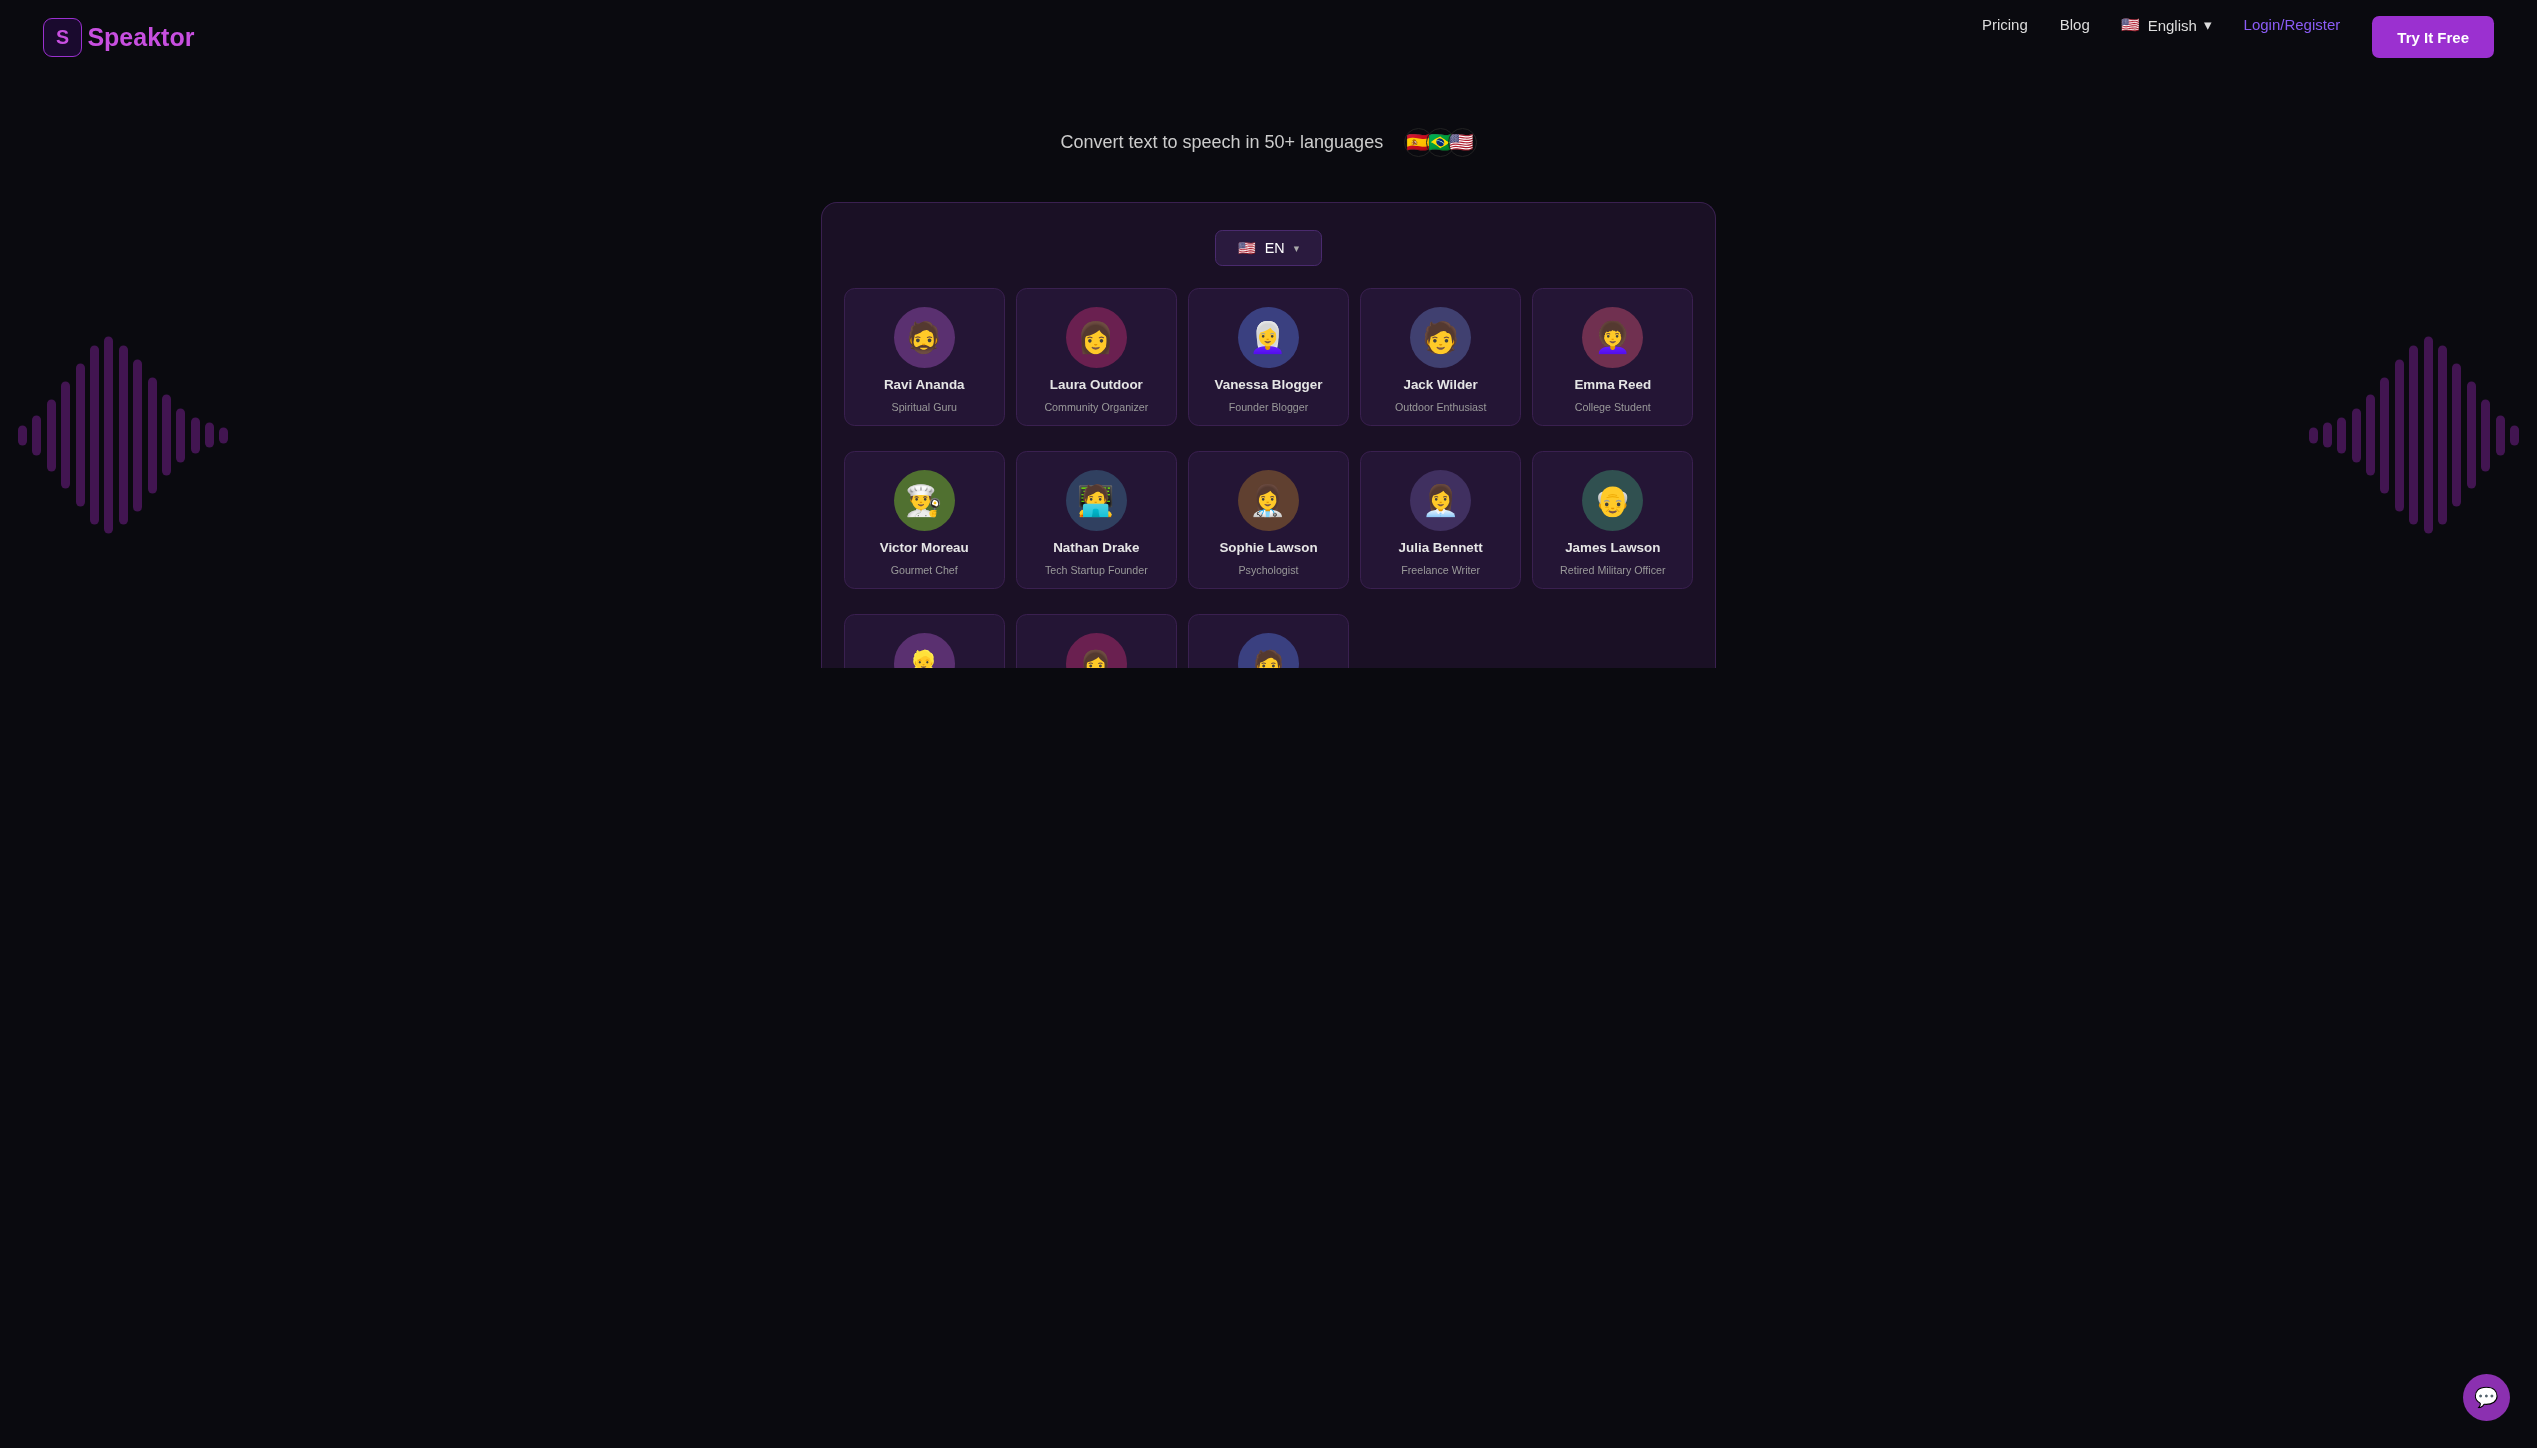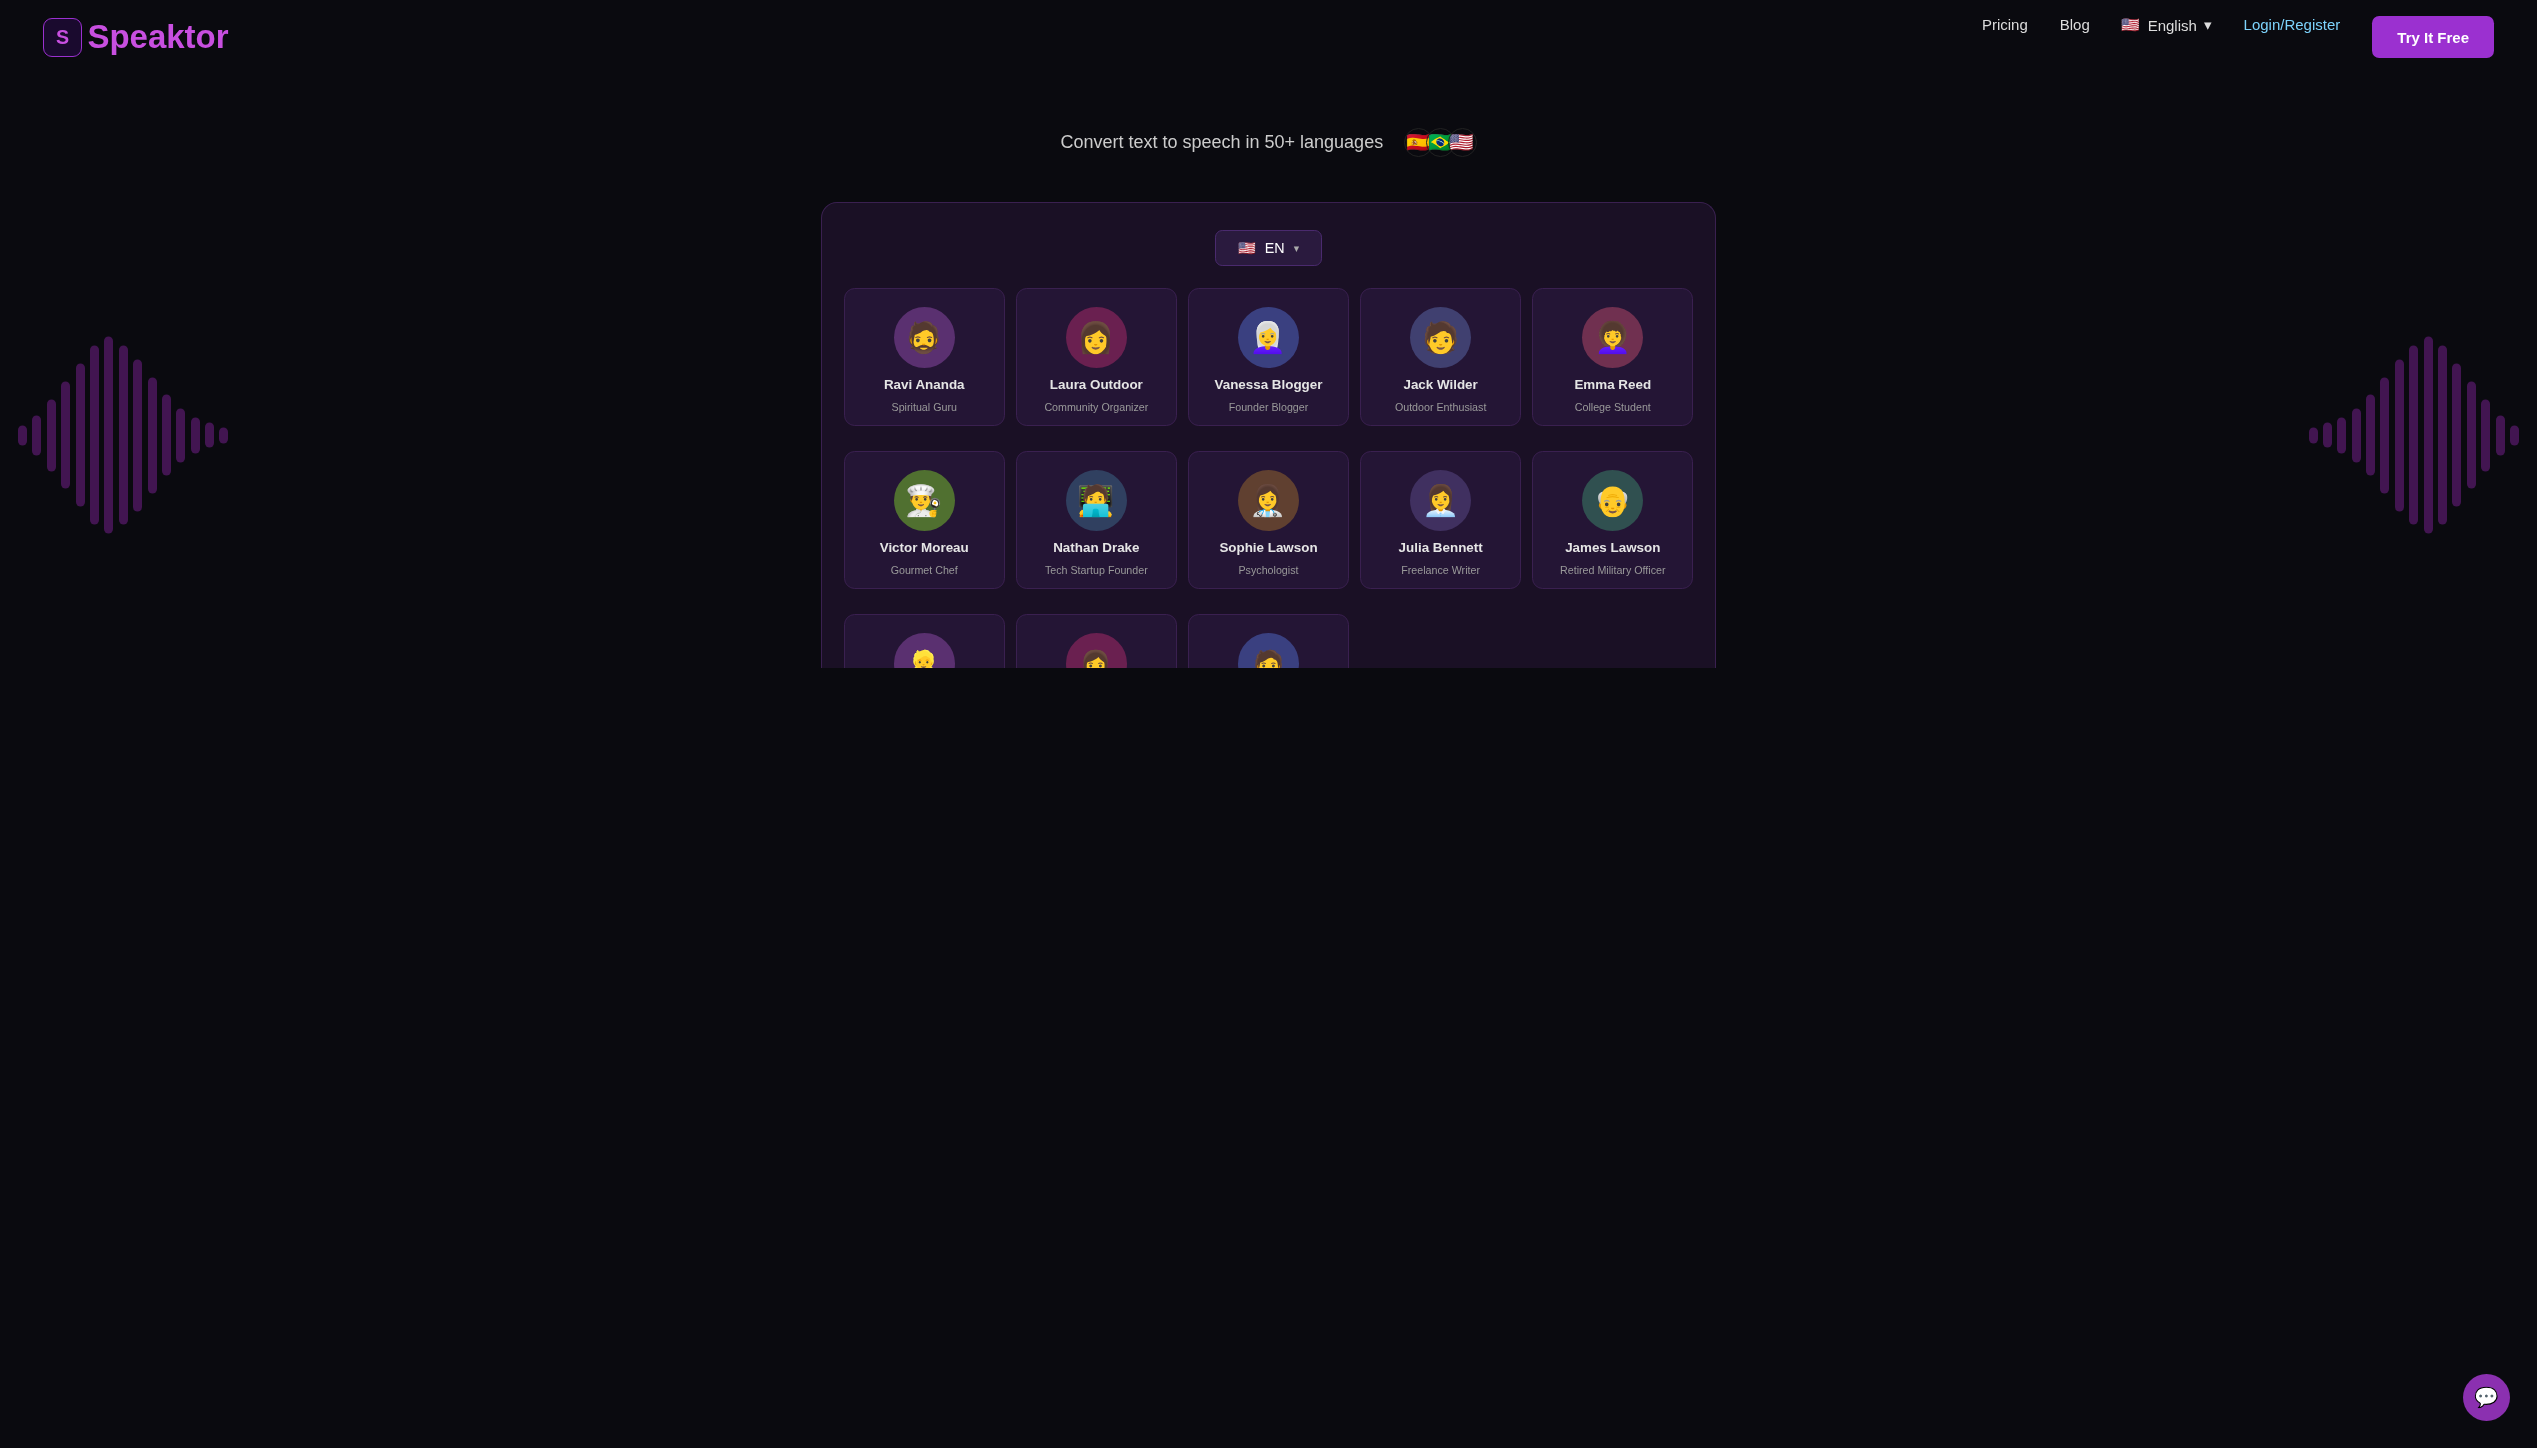--- a/index.html
+++ b/index.html
@@ -33,21 +33,21 @@
       border: 1.8px solid #9b30d0;
       border-radius: 9px;
       display: flex;
       align-items: center;
       justify-content: center;
       font-size: 19.7px;
       font-weight: 900;
       color: #c84fe0;
     }
     .logo-text {
-      font-size: 33px;
+      font-size: 25px;
       font-weight: 700;
       color: #fff;
     }
     .logo-text span { color: #c84fe0; }
     .nav-links {
       display: flex;
       align-items: flex-start;
       gap: 32px;
     }
     .nav-link {
@@ -58,21 +58,21 @@
     }
     .nav-lang {
       display: flex;
       align-items: center;
       gap: 7.2px;
       color: #ddd;
       font-size: 15px;
       cursor: pointer;
     }
     .nav-login {
-      color: #7dd3fc;
+      color: #8b5cf6;
       font-size: 15px;
       cursor: pointer;
     }
     .nav-cta {
       background: #9b30d0;
       color: #fff;
       border: none;
       padding: 12.5px 25px;
       border-radius: 7.2px;
       font-size: 15px;

